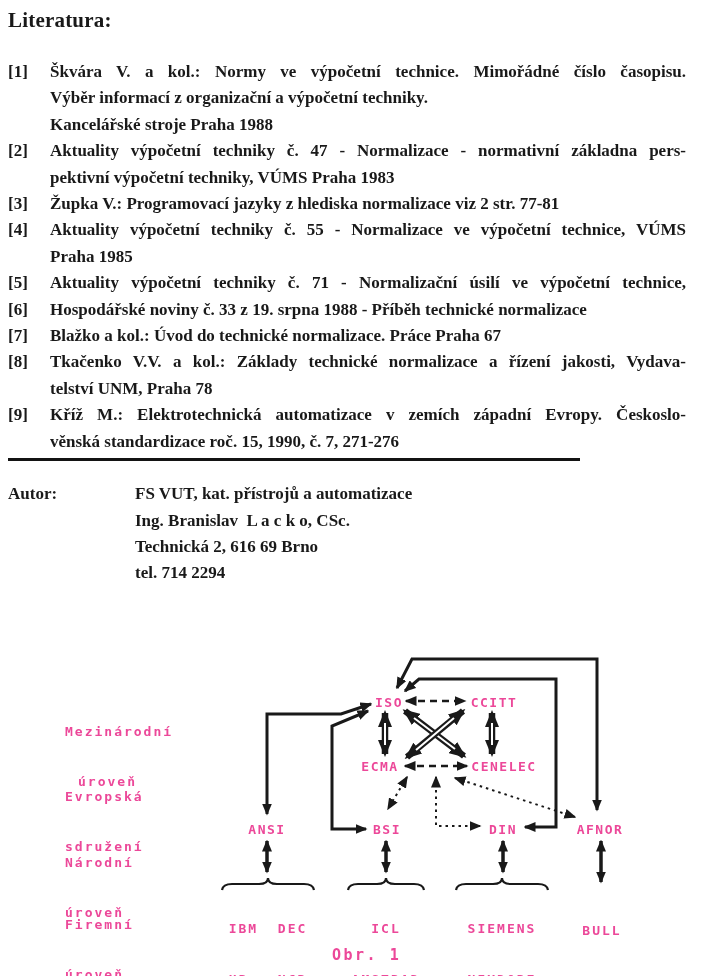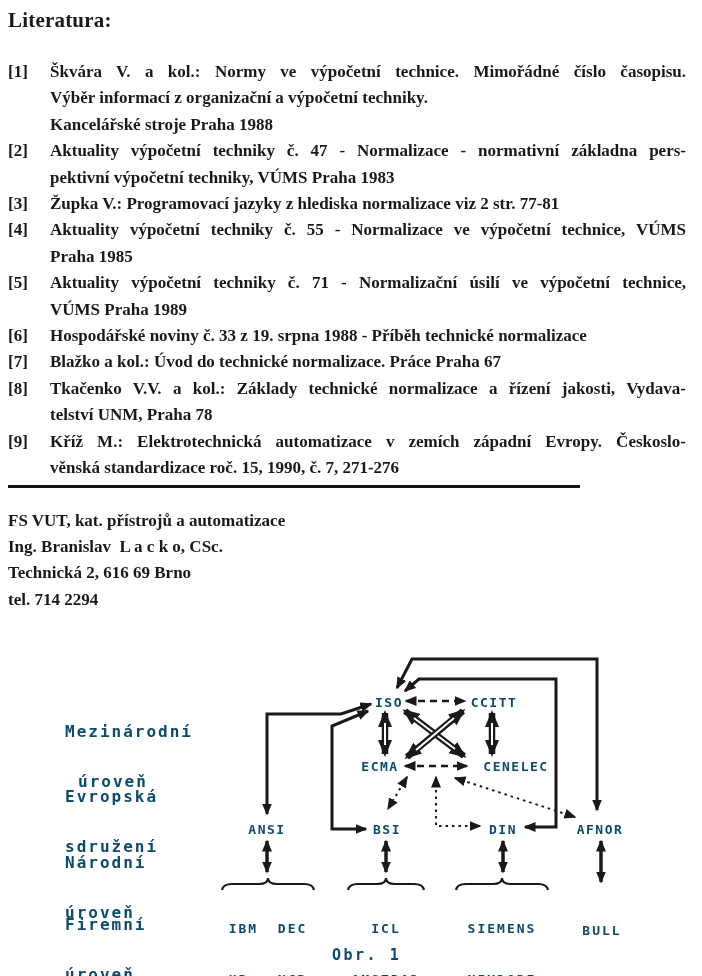--- a/index.html
+++ b/index.html
@@ -26,23 +26,23 @@
   .rule{
     width:572px;height:3px;background:#131313;margin:3px 0 0 0;
   }
   .author{display:flex;margin-top:20px;font-size:17px;line-height:26.4px;font-weight:600;}
   .author .alabel{flex:0 0 127px;font-weight:700;}
   .aline{white-space:pre-wrap;}
   
   .fig-label,.fig-node,.cg,.fig-caption{
     position:absolute;
     font-family:"DejaVu Sans Mono", monospace;
-    font-weight:700;color:#0c4a6e;
-  }
-  .fig-label{font-size:16px;line-height:16.5px;letter-spacing:2px;white-space:pre;}
+    font-weight:700;color:#ec4899;
+  }
+  .fig-label{font-size:13px;line-height:16.5px;letter-spacing:2px;white-space:pre;}
   .fig-label .l2-indent{padding-left:13px;}
   .fig-node{font-size:13px;letter-spacing:1.5px;transform:translateX(-50%);white-space:pre;}
   .cg{font-size:13px;line-height:17px;letter-spacing:2px;transform:translateX(-50%);text-align:center;white-space:pre;}
   .fig-caption{font-size:15px;letter-spacing:2.5px;}
   svg.wires{position:absolute;left:0;top:0;pointer-events:none;}
   svg.wires *{stroke-linejoin:miter;}
 </style>
 </head>
 <body>
 
@@ -77,21 +77,20 @@
         <span class="rnum">[4]</span>
         <div class="rbody">
           <div class="ln just">Aktuality výpočetní techniky č. 55 - Normalizace ve výpočetní technice, VÚMS</div>
           <div class="ln">Praha 1985</div>
         </div>
       </div>
       <div class="ref">
         <span class="rnum">[5]</span>
         <div class="rbody">
           <div class="ln just">Aktuality výpočetní techniky č. 71 - Normalizační úsilí ve výpočetní technice,</div>
-          <div class="ln">VÚMS Praha 1989</div>
         </div>
       </div>
       <div class="ref">
         <span class="rnum">[6]</span>
         <div class="rbody">
           <div class="ln">Hospodářské noviny č. 33 z 19. srpna 1988 - Příběh technické normalizace</div>
         </div>
       </div>
       <div class="ref">
         <span class="rnum">[7]</span>
@@ -111,20 +110,21 @@
         <div class="rbody">
           <div class="ln just">Kříž M.: Elektrotechnická automatizace v zemích západní Evropy. Českoslo-</div>
           <div class="ln">věnská standardizace roč. 15, 1990, č. 7, 271-276</div>
         </div>
       </div>
     </div>
 
     <div class="rule"></div>
 
     <div class="author">
+      <div class="alabel">Autor:</div>
       <div>
         <div class="aline">FS VUT, kat. přístrojů a automatizace</div>
         <div class="aline">Ing. Branislav  L a c k o, CSc.</div>
         <div class="aline">Technická 2, 616 69 Brno</div>
         <div class="aline">tel. 714 2294</div>
       </div>
     </div>
   </div>
 
   <svg class="wires" width="702" height="976" viewBox="0 0 702 976" stroke="#191919" fill="none">
@@ -190,21 +190,21 @@
     <div>úroveň</div>
   </div>
   <div class="fig-label" style="left:65px;top:884px">
     <div>Firemní</div>
     <div>úroveň</div>
   </div>
 
   <span class="fig-node" style="left:389px;top:695px">ISO</span>
   <span class="fig-node" style="left:494px;top:695px">CCITT</span>
   <span class="fig-node" style="left:380px;top:759px">ECMA</span>
-  <span class="fig-node" style="left:516px;top:759px">CENELEC</span>
+  <span class="fig-node" style="left:504px;top:759px">CENELEC</span>
   <span class="fig-node" style="left:267px;top:822px">ANSI</span>
   <span class="fig-node" style="left:387px;top:822px">BSI</span>
   <span class="fig-node" style="left:503px;top:822px">DIN</span>
   <span class="fig-node" style="left:600px;top:822px">AFNOR</span>
 
   <div class="cg" style="left:268px;top:886px">
     <div>IBM  DEC</div>
     <div>HP   NCR</div>
   </div>
   <div class="cg" style="left:386px;top:886px">

